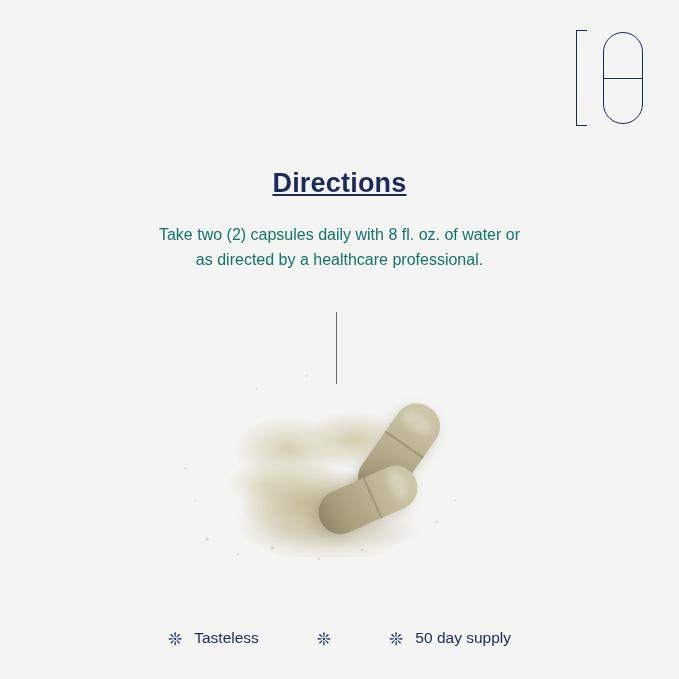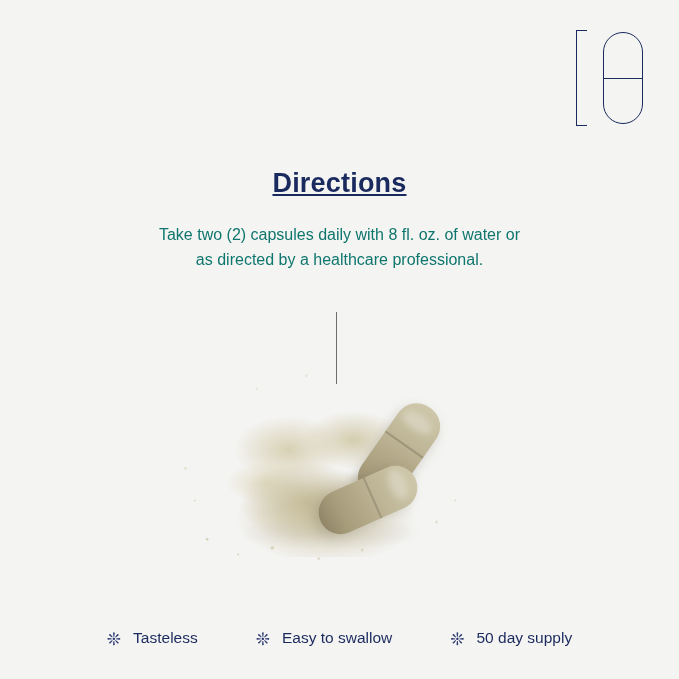--- a/index.html
+++ b/index.html
@@ -248,19 +248,18 @@
     </div>
 </div>
 
 <div class="features">
   <div class="feature">
     <span class="asterisk-icon">❊</span>
     <span>Tasteless</span>
   </div>
   <div class="feature">
     <span class="asterisk-icon">❊</span>
-    <span>Easy to swallow</span>
   </div>
   <div class="feature">
     <span class="asterisk-icon">❊</span>
     <span>50 day supply</span>
   </div>
 </div>
 
 </body></html>

